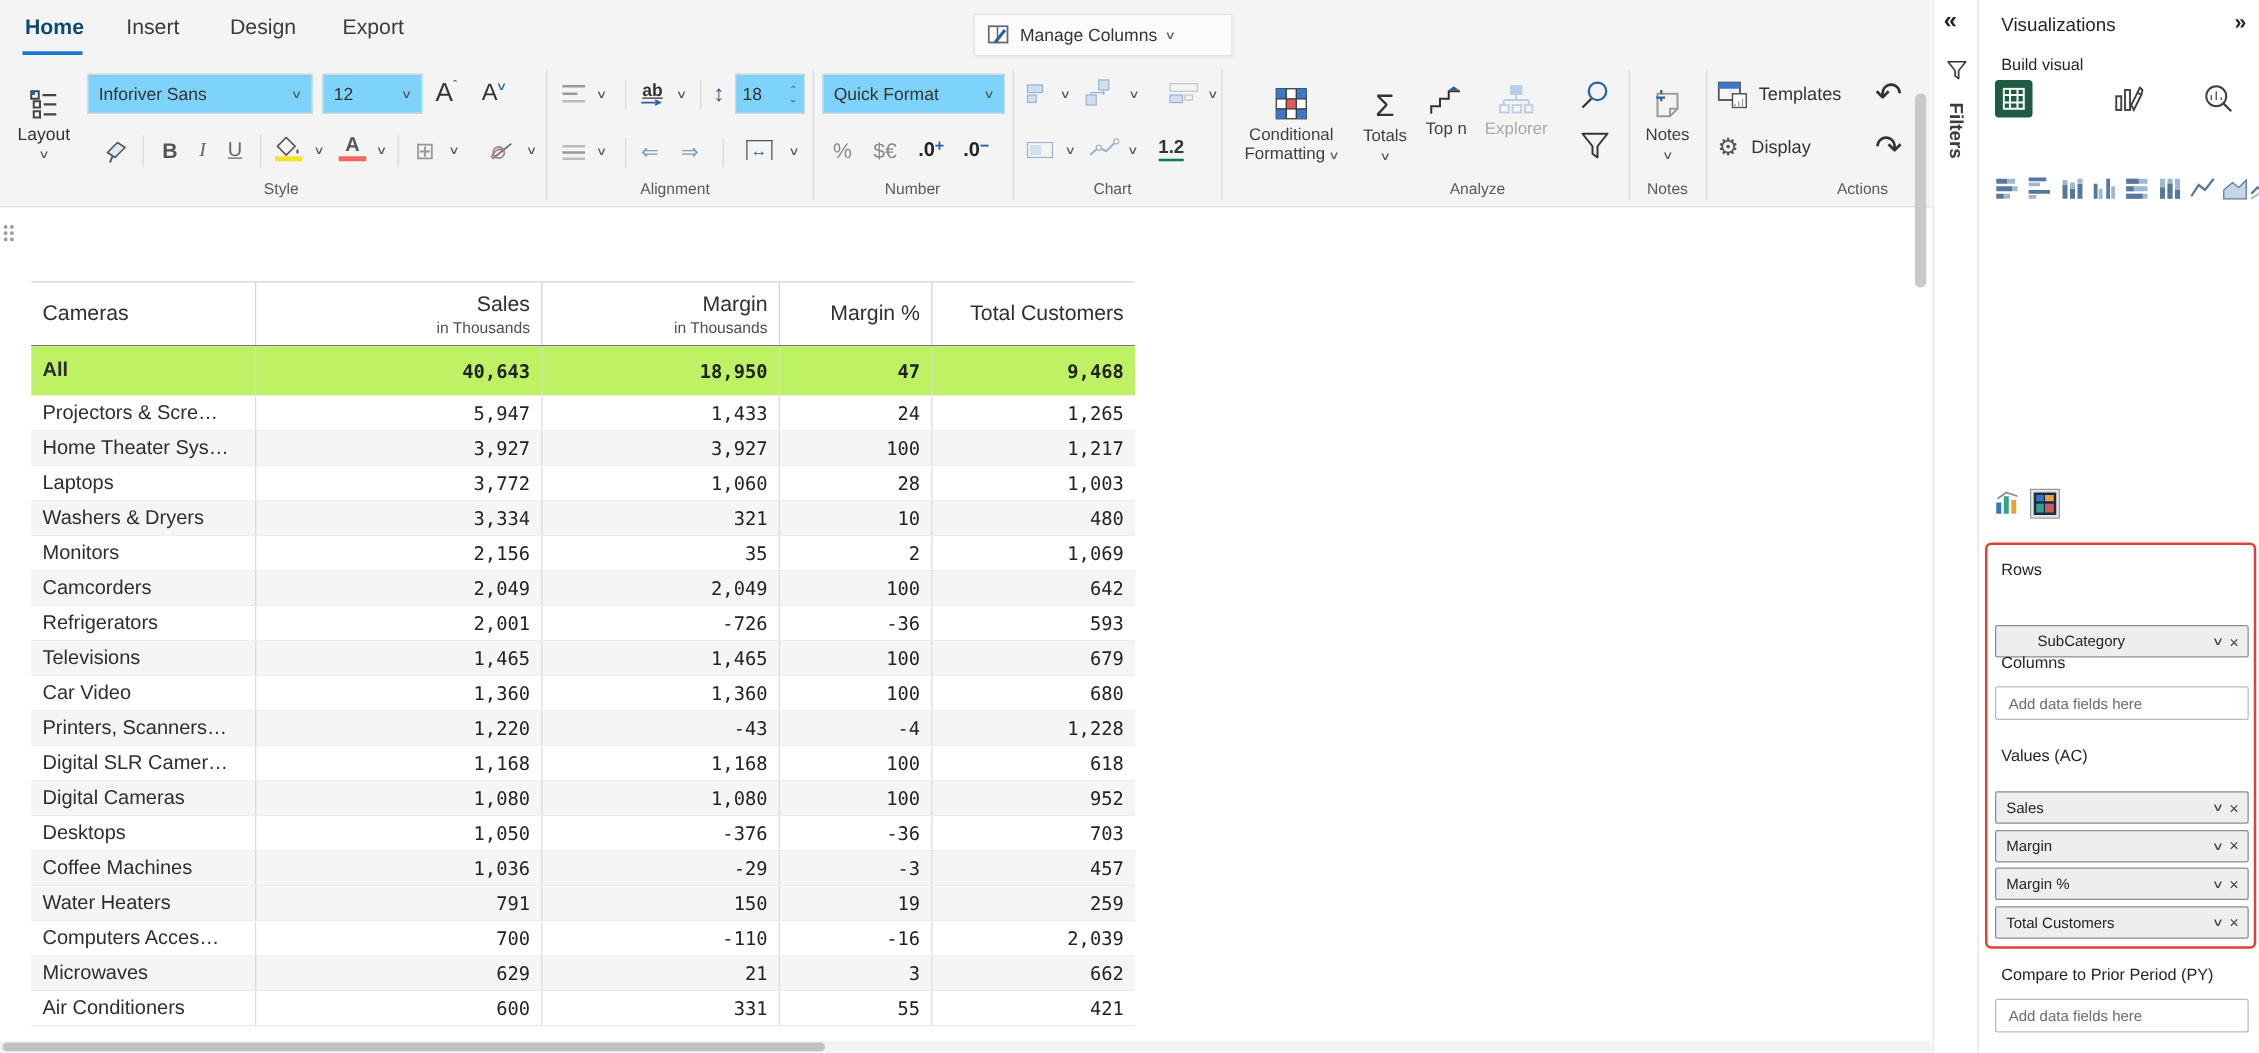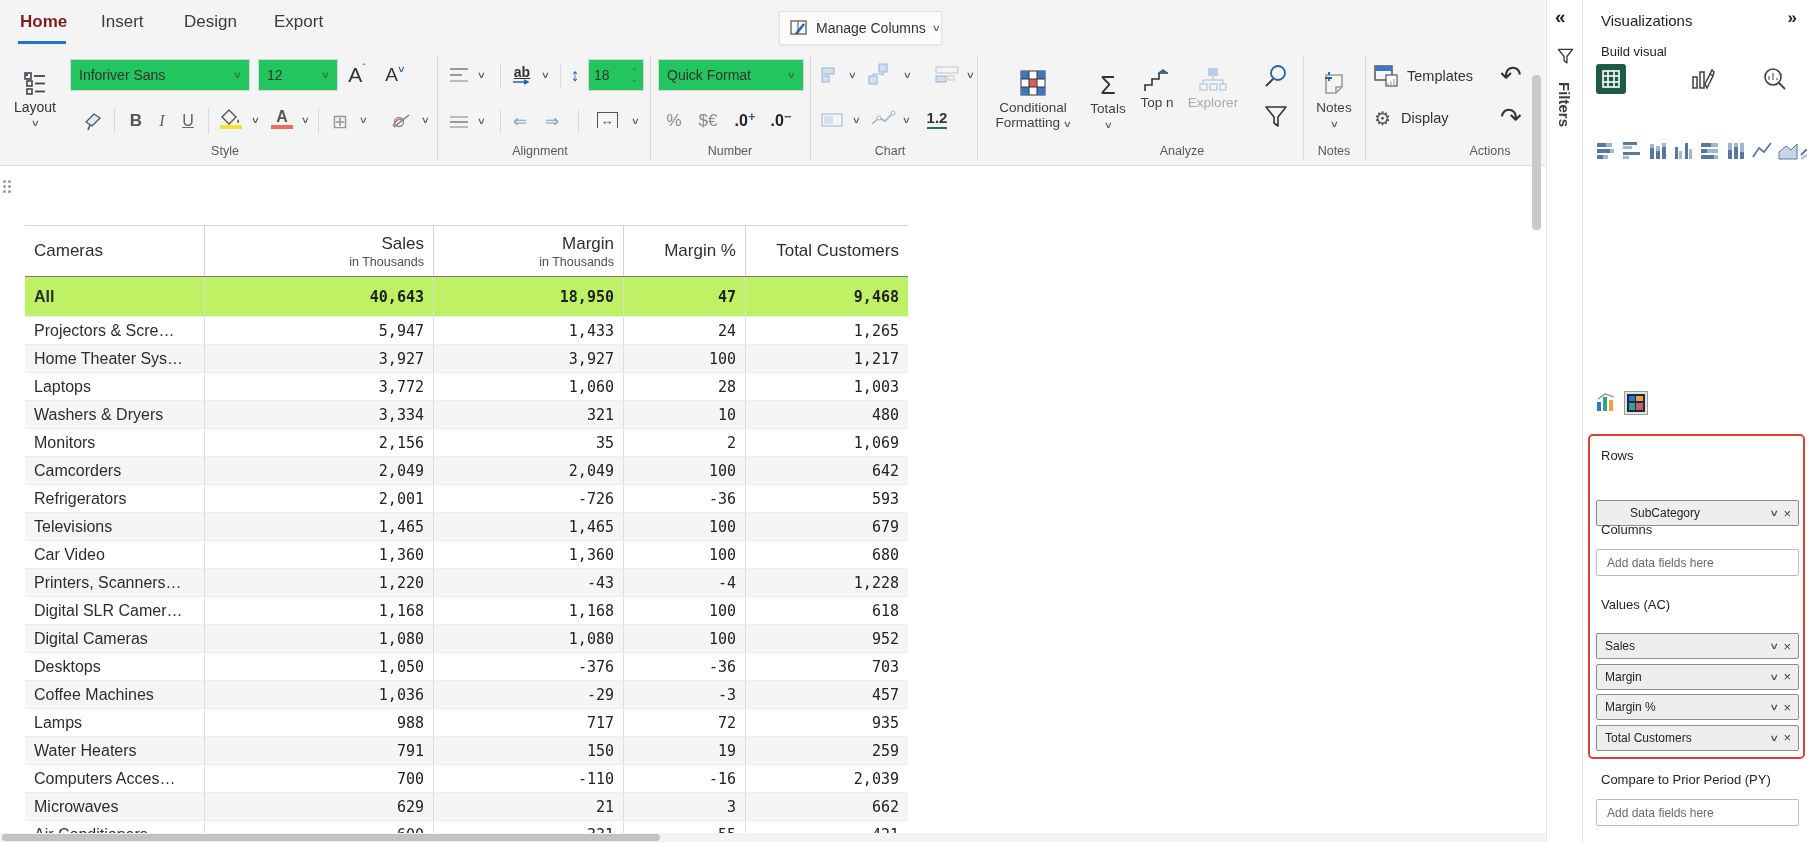--- a/index.html
+++ b/index.html
@@ -1,30 +1,30 @@
 <!DOCTYPE html>
 <html><head>
 <meta charset="utf-8">
 <style>
   html,body{margin:0;padding:0;background:#fff;width:1807px;height:842px;overflow:hidden;
     font-family:"Liberation Sans",sans-serif;color:#323130;-webkit-font-smoothing:antialiased;}
   .abs{position:absolute;}
   
   #ribbon{left:0;top:0;width:1545px;height:165px;background:#f4f4f4;border-bottom:1px solid #dcdcdc;}
   .tab{position:absolute;top:12px;font-size:17px;color:#3b3b3b;cursor:pointer;}
-  .tab.active{font-weight:bold;color:#7f1d1d;text-align:right;}
+  .tab.active{font-weight:bold;color:#0c4a6e;text-align:right;}
   #tab-underline{position:absolute;top:41px;height:3px;background:#1a74d2;}
-  #manage-cols{position:absolute;left:779px;top:11px;width:163px;height:34px;background:#fbfbfb;
+  #manage-cols{position:absolute;left:779px;top:11px;width:207px;height:34px;background:#fbfbfb;
     border:1px solid #e2e2e2;display:flex;align-items:center;gap:7px;padding-left:10px;box-sizing:border-box;
     font-size:14px;color:#333;box-shadow:0 1px 2px rgba(0,0,0,.06);}
   .chev{font-size:9px;color:#555;transform:scaleX(1.4);display:inline-block;}
   .vsep{position:absolute;width:1px;background:#d9d9d9;}
   .glabel{position:absolute;top:144px;font-size:12.5px;color:#5a5a5a;text-align:center;}
   .rbtn{position:absolute;display:flex;align-items:center;justify-content:center;color:#4a4a4a;cursor:pointer;}
-  .whitebox{position:absolute;background:#22c55e;border:1px solid #d6d6d6;box-sizing:border-box;
+  .whitebox{position:absolute;background:#7dd3fc;border:1px solid #d6d6d6;box-sizing:border-box;
     display:flex;align-items:center;font-size:14px;color:#333;padding:0 8px;justify-content:space-between;}
   .blue{color:#2463a8;}
   .gray{color:#8a8a8a;}
   .underbar{position:absolute;height:4px;width:22px;}
   .disabled{color:#a9a9a9 !important;}
   
   #canvas{left:0;top:166px;width:1545px;height:676px;background:#fff;overflow:hidden;}
   #grip{position:absolute;left:3px;top:14px;width:12px;height:16px;display:grid;
     grid-template-columns:3px 3px;grid-template-rows:3px 3px 3px;gap:2px;}
   #grip i{background:#9a9a9a;border-radius:50%;}
@@ -539,27 +539,20 @@
           <div class="td c3 num">-36</div>
           <div class="td c4 num">703</div>
         </div>
         <div class="trow alt">
           <div class="td c0 name">Coffee Machines</div>
           <div class="td c1 num">1,036</div>
           <div class="td c2 num">-29</div>
           <div class="td c3 num">-3</div>
           <div class="td c4 num">457</div>
         </div>
-        <div class="trow">
-          <div class="td c0 name">Lamps</div>
-          <div class="td c1 num">988</div>
-          <div class="td c2 num">717</div>
-          <div class="td c3 num">72</div>
-          <div class="td c4 num">935</div>
-        </div>
         <div class="trow alt">
           <div class="td c0 name">Water Heaters</div>
           <div class="td c1 num">791</div>
           <div class="td c2 num">150</div>
           <div class="td c3 num">19</div>
           <div class="td c4 num">259</div>
         </div>
         <div class="trow">
           <div class="td c0 name">Computers Acces…</div>
           <div class="td c1 num">700</div>

